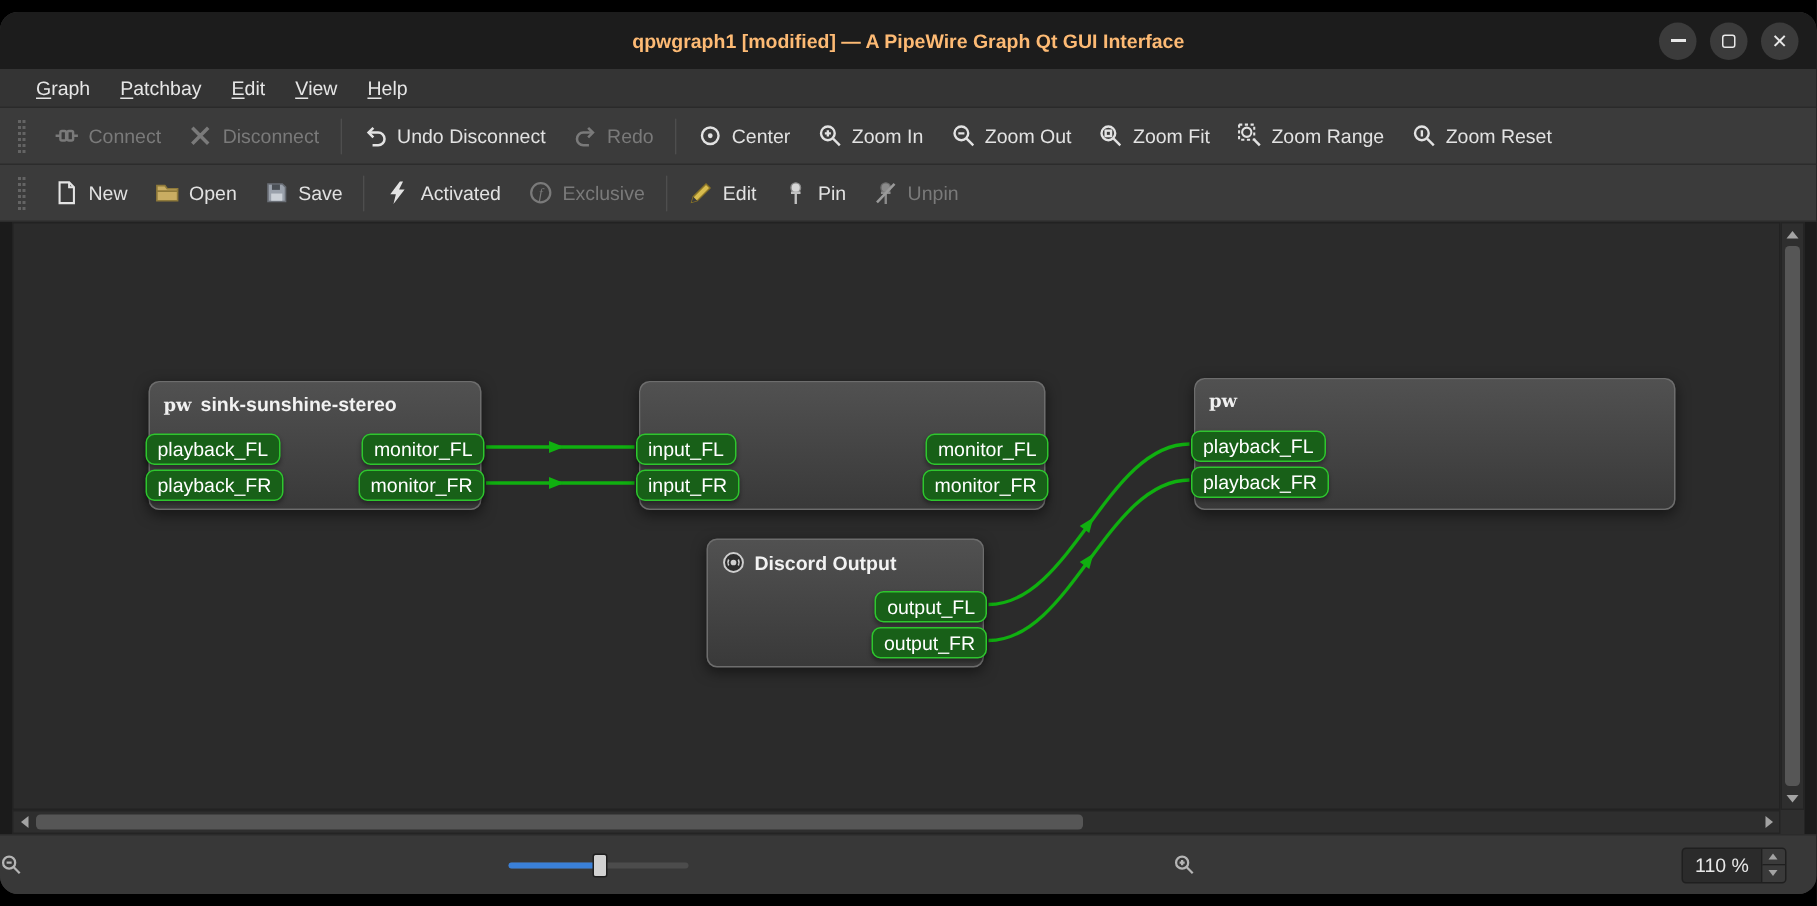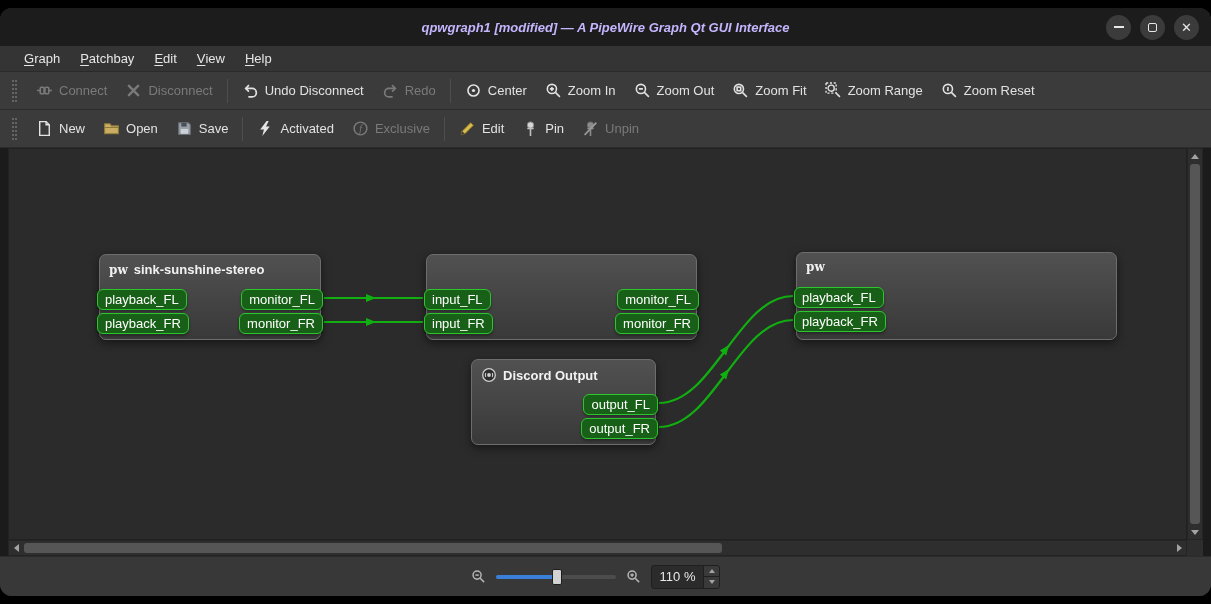--- a/index.html
+++ b/index.html
@@ -3,22 +3,22 @@
 <meta charset="utf-8">
 <style>
   * { margin:0; padding:0; box-sizing:border-box; }
   html,body { width:1211px; height:604px; background:#000; overflow:hidden;
     font-family:"Liberation Sans", sans-serif; -webkit-user-select:none; user-select:none; }
   .window { position:absolute; top:8px; left:0; right:0; bottom:8px;
     border-radius:12px; background:#383838; overflow:hidden; }
 
   
   .titlebar { position:relative; height:38px; background:#1c1c1c; display:flex; align-items:center; }
-  .title-text { position:absolute; left:0; right:0; text-align:center; color:#c4b5fd;
-    font-size:13px; font-weight:bold;font-style:italic; }
+  .title-text { position:absolute; left:0; right:0; text-align:center; color:#fdba74;
+    font-size:13px; font-weight:bold; }
   .win-buttons { position:absolute; right:12px; display:flex; gap:9px; }
   .win-btn { width:25px; height:25px; border-radius:50%; background:#3b3b3b;
     display:flex; align-items:center; justify-content:center; }
   .glyph-min { width:10px; height:2px; background:#e8e8e8; }
   .glyph-max { width:9px; height:9px; border:1.5px solid #e8e8e8; border-radius:2px; }
   .glyph-close { color:#e8e8e8; font-size:13px; line-height:1; }
 
   
   .menubar { height:26px; background:#343434; border-bottom:1px solid #2a2a2a;
     display:flex; align-items:center; padding-left:14px; }
@@ -72,21 +72,21 @@
   .sb-arrow { position:absolute; width:14px; height:14px; display:flex; align-items:center; justify-content:center; }
   .v-thumb { position:absolute; left:2px; right:2px; top:15px; bottom:15px; background:#565656; border-radius:3px; }
   .h-thumb { position:absolute; top:2px; bottom:2px; left:15px; width:698px; background:#565656; border-radius:3px; }
   .tri-up { width:0;height:0;border-left:4px solid transparent;border-right:4px solid transparent;border-bottom:5px solid #a3a3a3; }
   .tri-down { width:0;height:0;border-left:4px solid transparent;border-right:4px solid transparent;border-top:5px solid #a3a3a3; }
   .tri-left { width:0;height:0;border-top:4px solid transparent;border-bottom:4px solid transparent;border-right:5px solid #a3a3a3; }
   .tri-right { width:0;height:0;border-top:4px solid transparent;border-bottom:4px solid transparent;border-left:5px solid #a3a3a3; }
 
   
   .statusbar { position:absolute; left:0; right:0; bottom:0; height:40px; background:#383838;
-    border-top:1px solid #2b2b2b; display:flex; align-items:center; justify-content:center;
+    border-top:1px solid #2b2b2b; display:flex; align-items:center; justify-content:space-between;
     gap:10px; padding-right:20px; }
   .slider { position:relative; width:120px; height:18px; }
   .slider-track { position:absolute; top:7px; left:0; right:0; height:4px; background:#4c4c4c; border-radius:2px; }
   .slider-fill { position:absolute; top:7px; left:0; width:58px; height:4px; background:#3a80d8; border-radius:2px; }
   .slider-handle { position:absolute; top:1px; left:56px; width:10px; height:16px;
     background:#d2d2d2; border:1px solid #1e1e1e; border-radius:2px; }
   .spinbox { display:flex; align-items:stretch; height:24px; background:#2b2b2b;
     border:1px solid #1f1f1f; border-radius:3px; overflow:hidden; }
   .spin-value { display:flex; align-items:center; padding:0 8px; color:#e8e8e8; font-size:13px; }
   .spin-arrows { display:flex; flex-direction:column; width:16px; border-left:1px solid #1f1f1f; }

